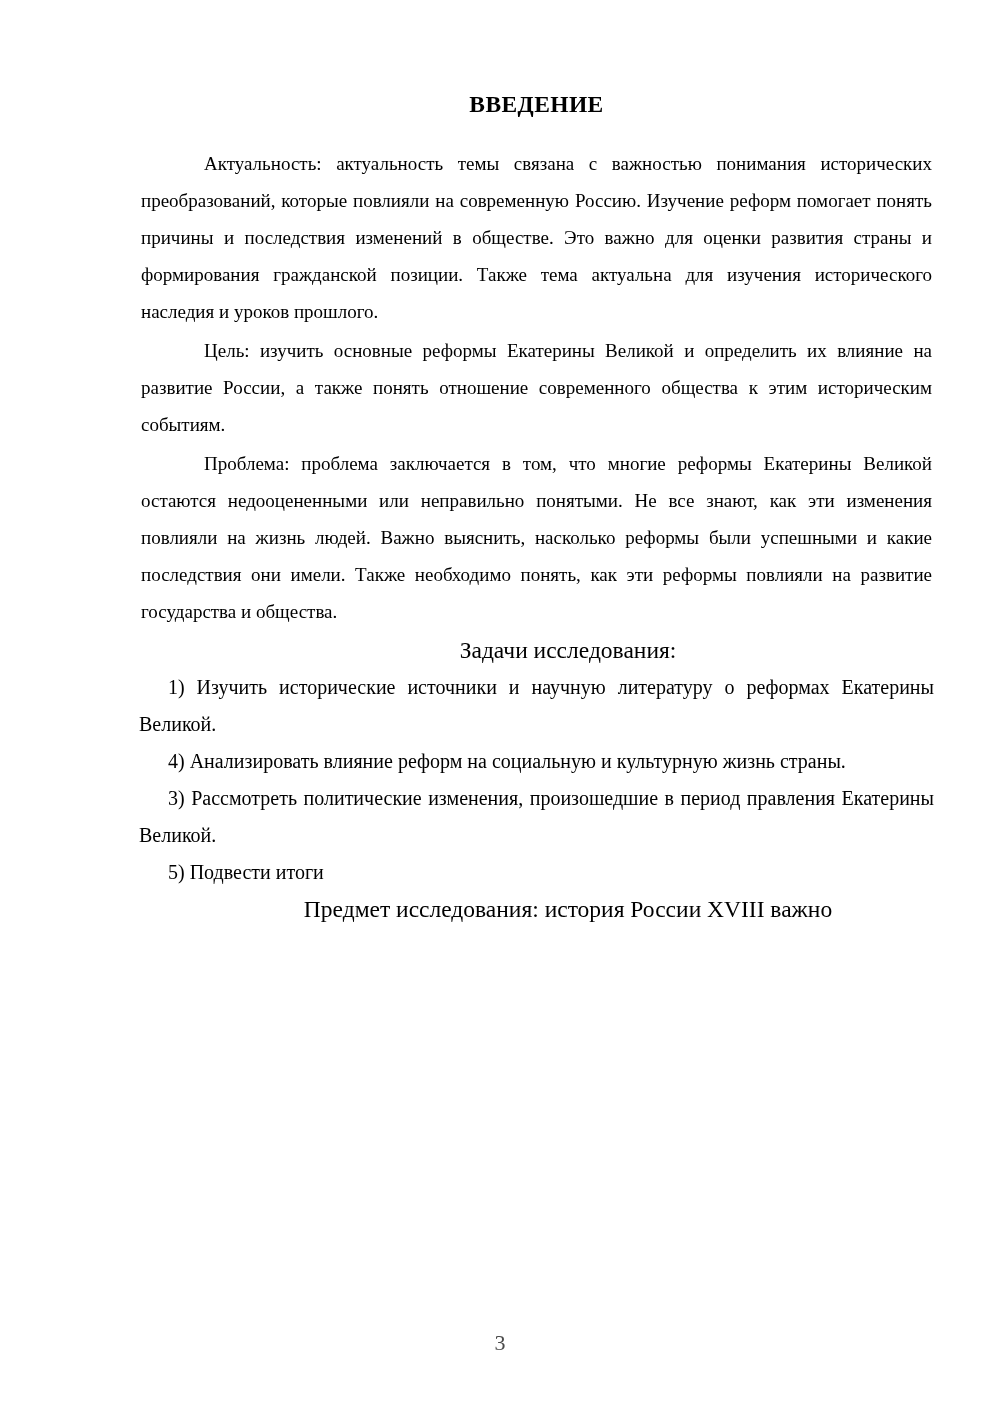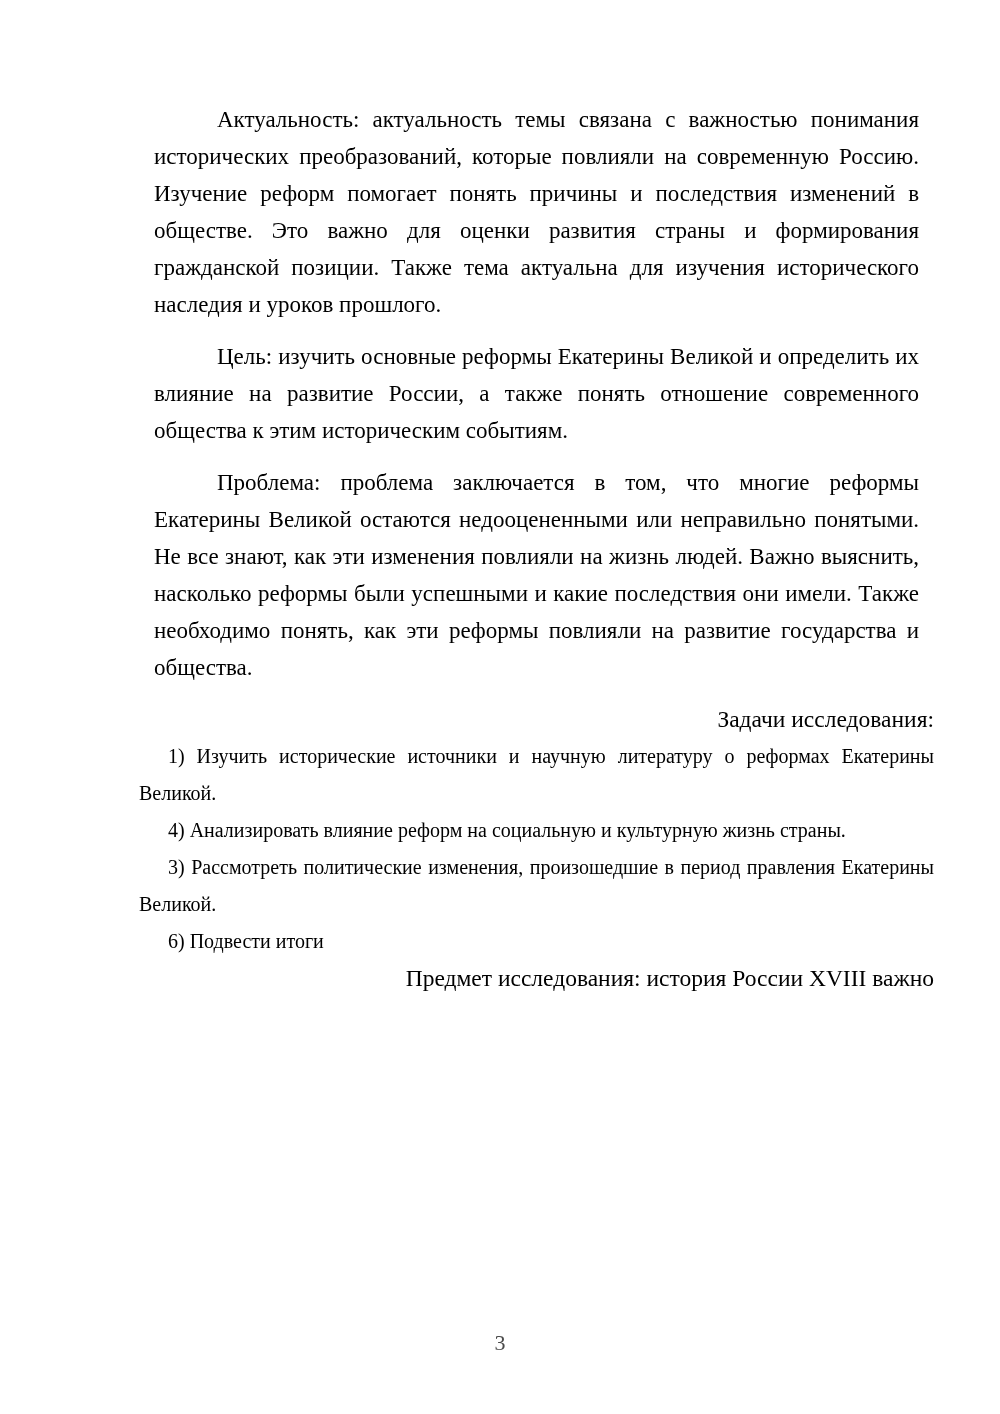--- a/index.html
+++ b/index.html
@@ -27,41 +27,41 @@
   }
   .doc-heading {
     font-size: 23.5px;
     font-weight: bold;
     text-align: center;
     line-height: 37px;
     margin: 0 0 22px 0;
     letter-spacing: 0.4px;
   }
   p.body-par {
-    font-size: 23px;
+    font-size: 19px;
     line-height: 37px;
-    margin: 15px;
+    margin: 2px;
     text-align: justify;
     text-justify: inter-word;
     text-indent: 63px;
     hyphens: none;
   }
   p.list-par {
     font-size: 20px;
     line-height: 37px;
     margin: 0;
     text-align: justify;
     text-justify: inter-word;
     text-indent: 29px;
   }
   p.plain-left {
     font-size: 23.5px;
     line-height: 37px;
     margin: 0;
-    text-align: right;
+    text-align: center;
     text-indent: 63px;
   }
   p.body-par.last-line-left {
     text-align-last: left;
   }
   .page-number {
     position: absolute;
     left: 0;
     right: 0;
     top: 1330px;
@@ -72,37 +72,38 @@
     font-family: "Liberation Serif", "DejaVu Serif", serif;
   }
 </style>
 </head>
 <body>
 
 <div class="page">
 
   <div class="content">
 
+    <h1 class="doc-heading">ВВЕДЕНИЕ</h1>
 
     <p class="body-par last-line-left">Актуальность: актуальность темы связана с важностью понимания исторических преобразований, которые повлияли на современную Россию. Изучение реформ помогает понять причины и последствия изменений в обществе. Это важно для оценки развития страны и формирования гражданской позиции. Также тема актуальна для изучения исторического наследия и уроков прошлого.</p>
 
     <p class="body-par last-line-left">Цель: изучить основные реформы Екатерины Великой и определить их влияние на развитие России, а также понять отношение современного общества к этим историческим событиям.</p>
 
     <p class="body-par last-line-left">Проблема: проблема заключается в том, что многие реформы Екатерины Великой остаются недооцененными или неправильно понятыми. Не все знают, как эти изменения повлияли на жизнь людей. Важно выяснить, насколько реформы были успешными и какие последствия они имели. Также необходимо понять, как эти реформы повлияли на развитие государства и общества.</p>
 
     <p class="plain-left">Задачи исследования:</p>
 
     <p class="list-par last-line-left">1) Изучить исторические источники и научную литературу о реформах Екатерины Великой.</p>
 
     <p class="list-par last-line-left">4) Анализировать влияние реформ на социальную и культурную жизнь страны.</p>
 
     <p class="list-par last-line-left">3) Рассмотреть политические изменения, произошедшие в период правления Екатерины Великой.</p>
 
 
-    <p class="list-par last-line-left">6) Подвести итоги</p>
+    <p class="list-par last-line-left">5) Подвести итоги</p>
 
 
     <p class="plain-left">Предмет исследования: история России XVIII важно</p>
 
 
   </div>
 
   <div class="page-number">3</div>
 
 </div>

